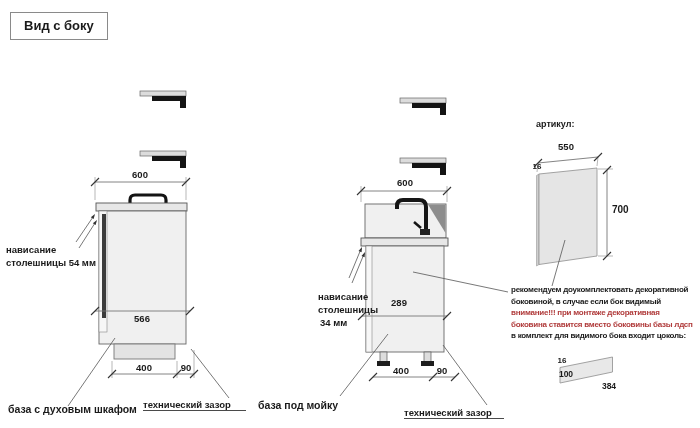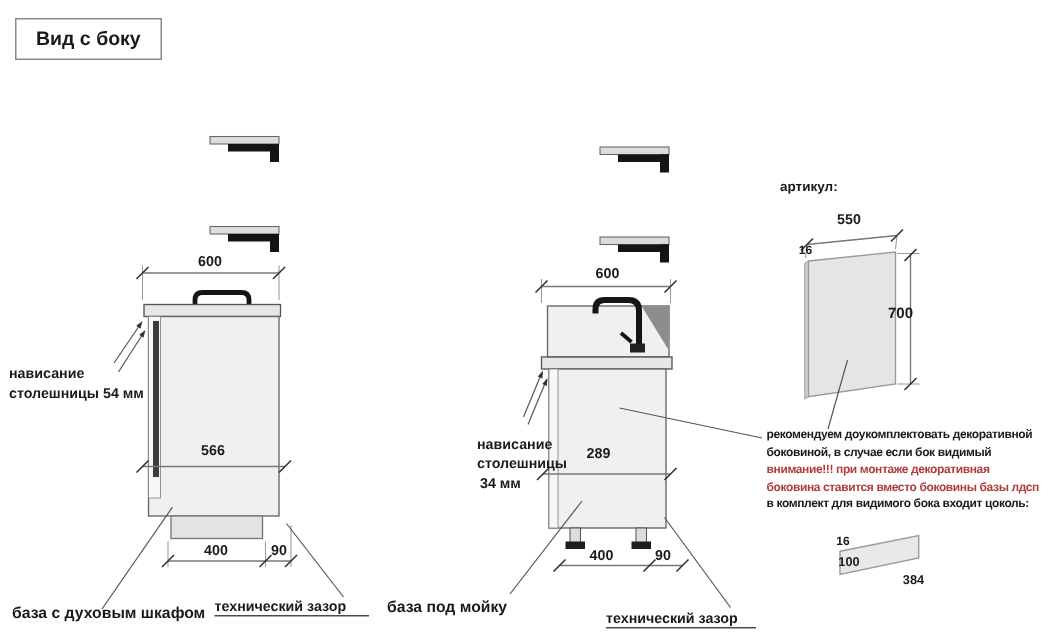--- a/index.html
+++ b/index.html
@@ -159,42 +159,42 @@
   </g>
 
   <g>
     <polygon points="560,367.5 612.5,357 612.5,372 560,383" fill="#e8e8e8" stroke="#999" stroke-width="0.9"></polygon>
   </g>
 </svg>
 
   <div class="title-box"><span>Вид с боку</span></div>
 
   <span class="dim" style="left:140px;top:169px;">600</span>
-  <span class="dim" style="left:142px;top:295px;">566</span>
+  <span class="dim" style="left:142px;top:313px;">566</span>
   <span class="dim" style="left:144px;top:362px;">400</span>
   <span class="dim" style="left:186px;top:362px;">90</span>
   <span class="lbl" style="left:6px;top:232px;">нависание</span>
   <span class="lbl" style="left:6px;top:245px;">столешницы 54 мм</span>
   <span class="lbl" style="left:143px;top:387px;"><span class="underline pad15">технический зазор</span></span>
   <span class="lbl-big" style="left:8px;top:403px;">база с духовым шкафом</span>
 
   <span class="dim" style="left:405px;top:177px;">600</span>
   <span class="dim" style="left:399px;top:297px;">289</span>
   <span class="dim" style="left:401px;top:365px;">400</span>
   <span class="dim" style="left:442px;top:365px;">90</span>
   <span class="lbl" style="left:318px;top:279px;">нависание</span>
   <span class="lbl" style="left:318px;top:292px;">столешницы</span>
   <span class="lbl" style="left:320px;top:305px;">34 мм</span>
   <span class="lbl" style="left:404px;top:395px;"><span class="underline pad10">технический зазор</span></span>
   <span class="lbl-big" style="left:258px;top:399px;">база под мойку</span>
 
-  <span class="lbl-art" style="left:520px;top:119px;">артикул:</span>
+  <span class="lbl-art" style="left:536px;top:119px;">артикул:</span>
   <span class="dim" style="left:566px;top:141px;">550</span>
   <span class="dim-s" style="left:537px;top:162px;">16</span>
-  <span class="lbl-700" style="left:592px;top:204px;">700</span>
+  <span class="lbl-700" style="left:612px;top:204px;">700</span>
 
   <div class="note">
     <span>рекомендуем доукомплектовать декоративной</span>
     <span>боковиной, в случае если бок видимый</span>
     <span class="red">внимание!!! при монтаже декоративная</span>
     <span class="red">боковина ставится вместо боковины базы лдсп</span>
     <span>в комплект для видимого бока входит цоколь:</span>
   </div>
 
   <span class="dim-s" style="left:562px;top:356px;">16</span>

